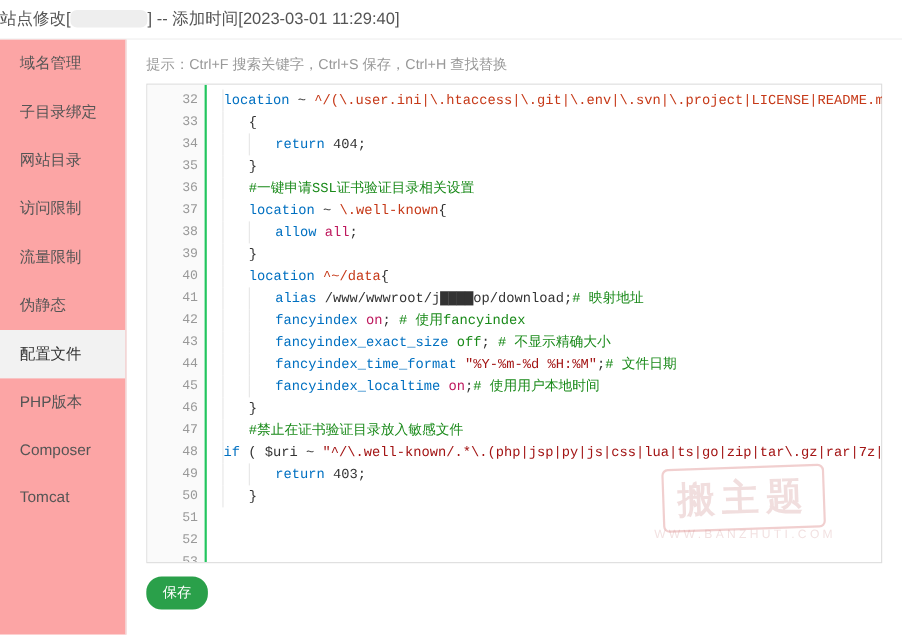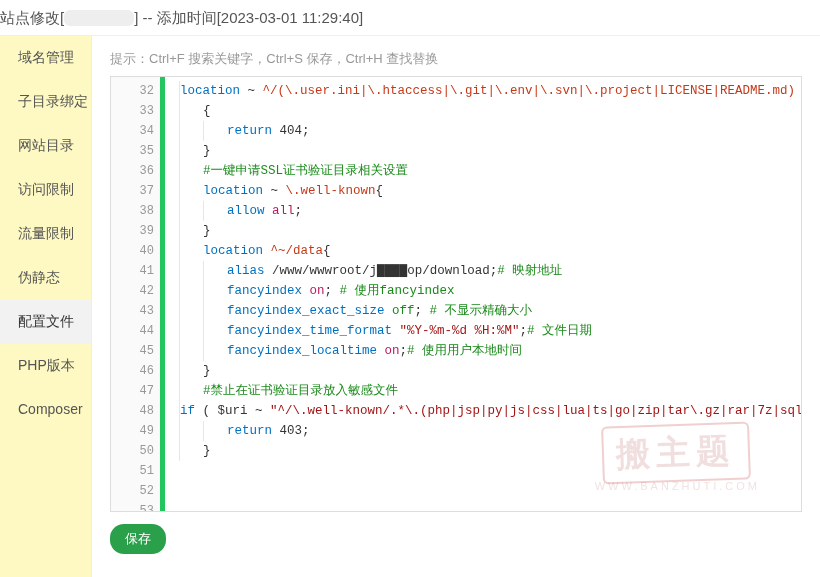--- a/index.html
+++ b/index.html
@@ -22,22 +22,22 @@
     background: #fff;
   }
   .header .masked {
     display:inline-block;
     width:70px; height:16px;
     background:#eee; border-radius:6px;
     vertical-align:-3px;
   }
   .container { display: flex; height: calc(100% - 36px); }
   .sidebar {
-    width: 92px;
-    background: #fef9c3;
+    width: 115px;
+    background: #fca5a5;
     border-right: 1px solid #eee;
     overflow-y: auto;
   }
   .sidebar-item {
     padding: 13px 18px;
     font-size: 14px;
     color: #555;
     cursor: pointer;
     white-space: nowrap;
   }
@@ -59,21 +59,21 @@
     flex: 1;
     overflow: hidden;
     position: relative;
     background:#fff;
   }
   .gutter {
     position:absolute;
     left:0; top:0;
     width: 54px;
     background:#fafafa;
-    border-right:5px solid #22c55e;
+    border-right:2px solid #22c55e;
     text-align:right;
     color:#999;
     font-family: Consolas, "Courier New", monospace;
     font-size:12px;
     padding:4px 6px 4px 0;
     line-height:20px;
   }
   .code {
     position:absolute;
     left:54px; right:0; top:0;
@@ -138,20 +138,21 @@
   <div class="sidebar" id="sidebar">
       <div class="sidebar-item">域名管理</div>
       <div class="sidebar-item">子目录绑定</div>
       <div class="sidebar-item">网站目录</div>
       <div class="sidebar-item">访问限制</div>
       <div class="sidebar-item">流量限制</div>
       <div class="sidebar-item">伪静态</div>
       <div class="sidebar-item active">配置文件</div>
       <div class="sidebar-item">PHP版本</div>
       <div class="sidebar-item">Composer</div>
+      <div class="sidebar-item">Tomcat</div>
     </div>
 
   <div class="main">
     <div class="hint">提示：Ctrl+F 搜索关键字，Ctrl+S 保存，Ctrl+H 查找替换</div>
 
     <div class="editor-wrap">
       <div class="gutter" id="gutter">
           <div>32</div>
           <div>33</div>
           <div>34</div>

